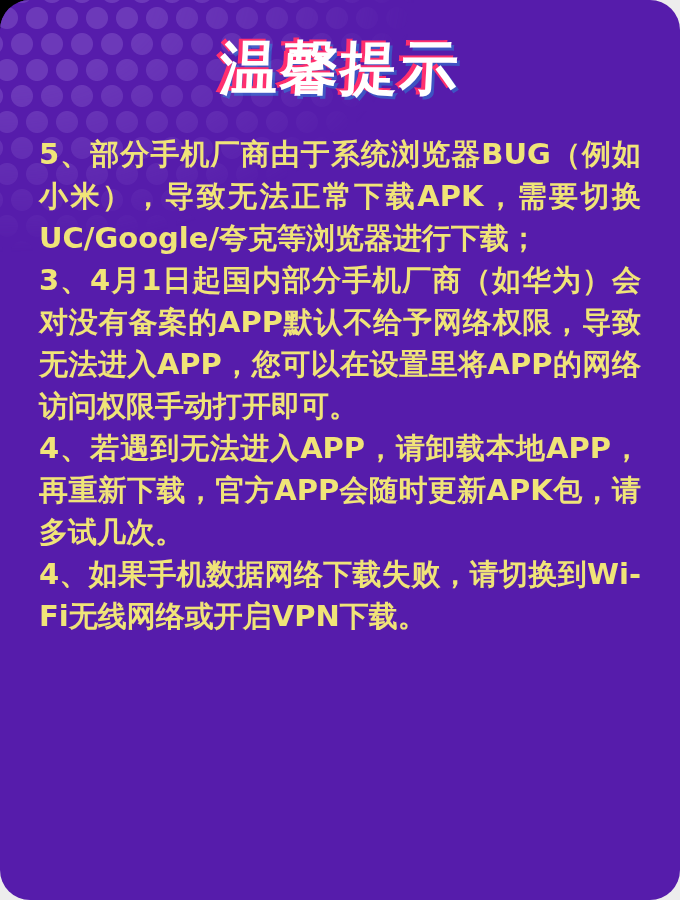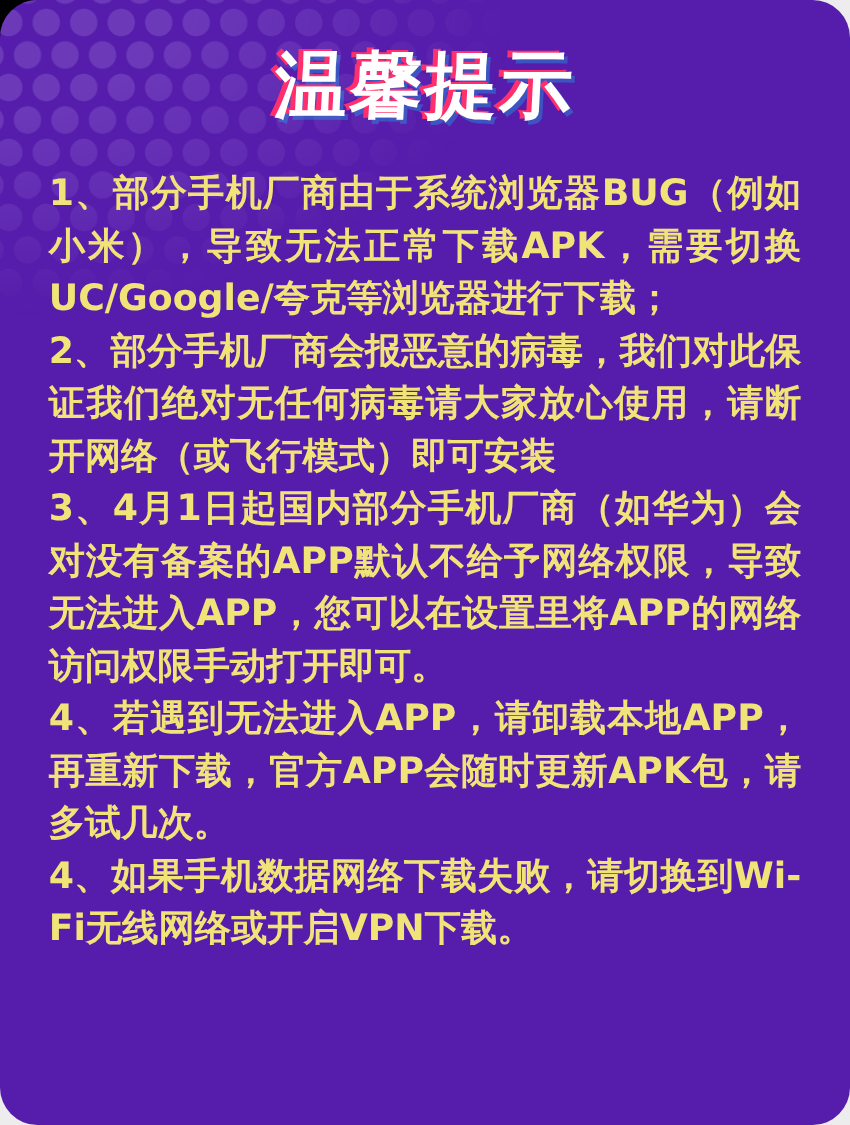--- a/index.html
+++ b/index.html
@@ -81,19 +81,18 @@
 <body>
 
 <div class="corner-backdrop"></div>
 
 <div class="card">
   <div class="dots"></div>
 
   <h1 class="title">温馨提示</h1>
 
   <div class="tips">
-    <p class="tip">1、部分手机厂商由于系统浏览器BUG（例如小米），导致无法正常下载APK，需要切换UC/Google/夸克等浏览器进行下载；</p>
-    <p class="tip">2、部分手机厂商会报恶意的病毒，我们对此保证我们绝对无任何病毒请大家放心使用，请断开网络（或飞行模式）即可安装</p>
+    <p class="tip">5、部分手机厂商由于系统浏览器BUG（例如小米），导致无法正常下载APK，需要切换UC/Google/夸克等浏览器进行下载；</p>
     <p class="tip">3、4月1日起国内部分手机厂商（如华为）会对没有备案的APP默认不给予网络权限，导致无法进入APP，您可以在设置里将APP的网络访问权限手动打开即可。</p>
     <p class="tip">4、若遇到无法进入APP，请卸载本地APP，再重新下载，官方APP会随时更新APK包，请多试几次。</p>
     <p class="tip">4、如果手机数据网络下载失败，请切换到Wi-Fi无线网络或开启VPN下载。</p>
   </div>
 </div>
 
 </body></html>

